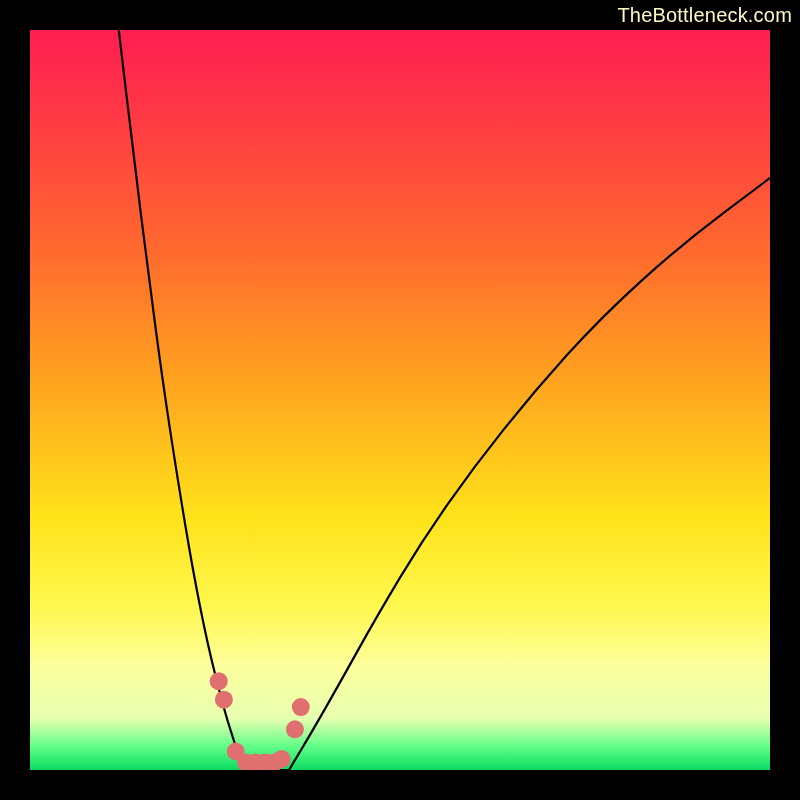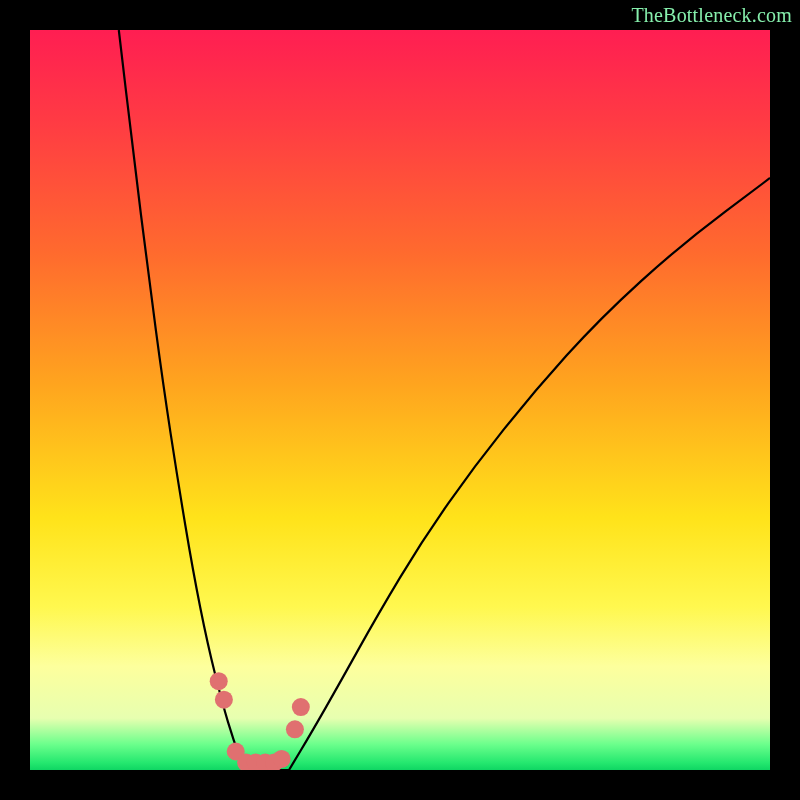--- a/index.html
+++ b/index.html
@@ -44,23 +44,23 @@
     position: absolute;
     left: 0;
     top: 0;
     width: 740px;
     height: 740px;
   }
   .watermark {
     position: absolute;
     top: 4px;
     right: 8px;
-    font-family: Liberation Serif, serif;
+    font-family: Liberation Sans, sans-serif;
     font-size: 20px;
-    color: #86efac;
+    color: #fef9c3;
     letter-spacing: 0.2px;
     user-select: none;
   }
 </style>
 </head>
 <body>
 
 <div class="frame">
   <div class="watermark">TheBottleneck.com</div>
 

